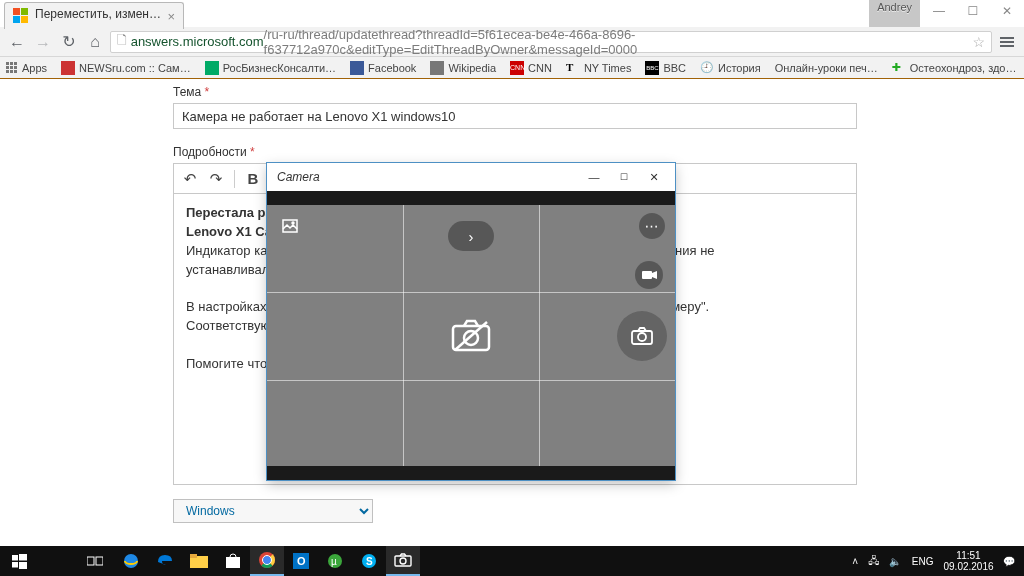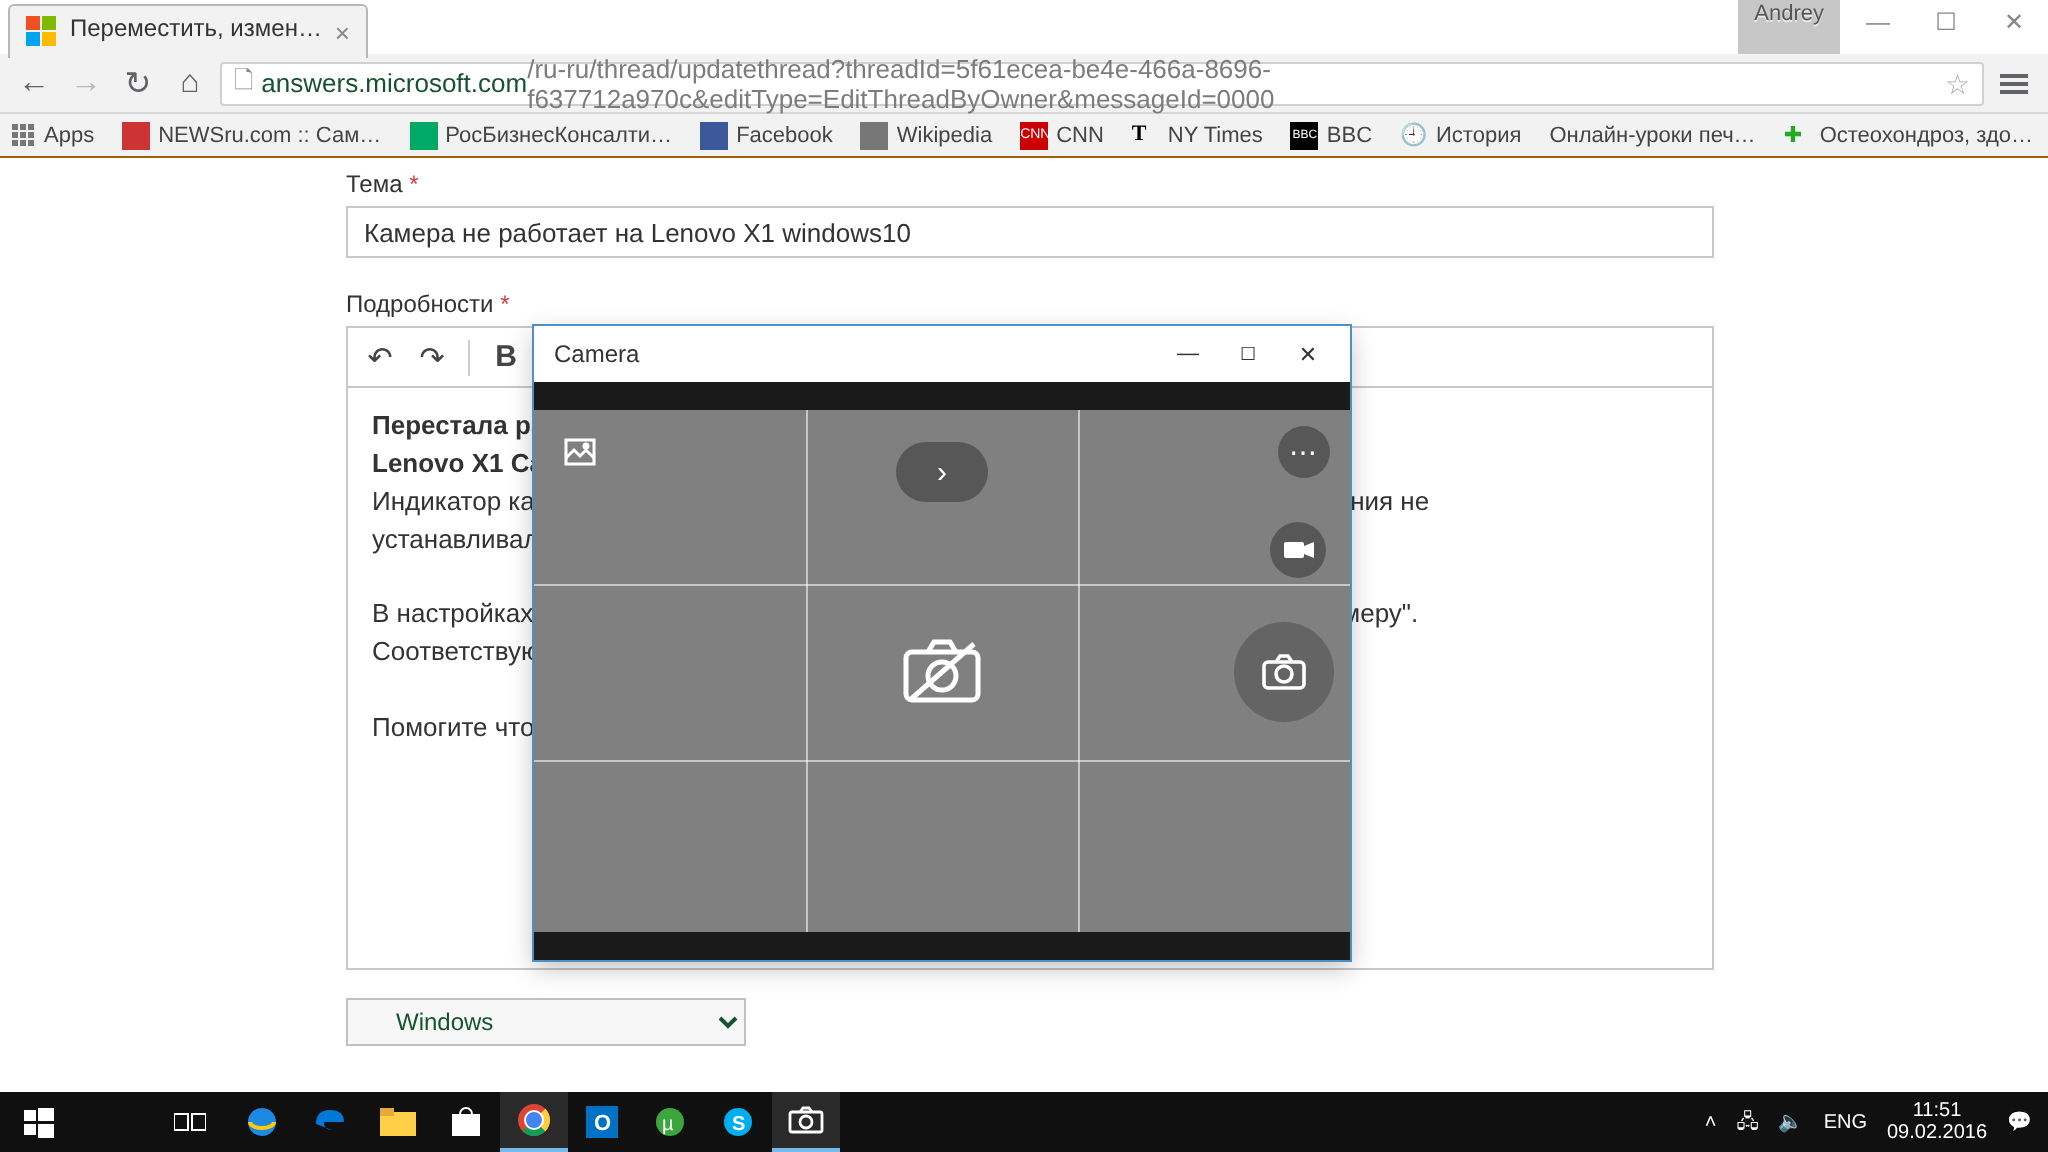--- a/index.html
+++ b/index.html
@@ -42,26 +42,26 @@
 .form-wrap { width:684px; margin-left:173px; }
 .label { font-size:12px; color:#333; margin-bottom:4px; }
 .req { color:#d04040; }
 .input { width:100%; height:26px; border:1px solid #c8c8c8; padding:0 8px; font-size:13px; color:#333; }
 .details-box { border:1px solid #c8c8c8; margin-top:4px; }
 .ed-toolbar { height:30px; border-bottom:1px solid #c8c8c8; display:flex; align-items:center; padding:0 6px; gap:6px; color:#444; }
 .tb-btn { width:20px; height:20px; display:flex; align-items:center; justify-content:center; font-size:15px; }
 .tb-sep { width:1px; height:18px; background:#ccc; margin:0 2px; }
 .ed-body { padding:10px 12px; font-size:13px; color:#333; line-height:1.45; min-height:290px; }
 .ed-body b { font-weight:bold; }
-.select { width:200px; height:24px; border:1px solid #c0c0c0; font-size:12px; padding:0 20px; color:#14532d; background:#f7f7f7; }
+.select { width:200px; height:24px; border:1px solid #c0c0c0; font-size:12px; padding:0 8px; color:#0369a1; background:#f7f7f7; }
 
 
 .camera-window { position:absolute; left:267px; top:163px; width:408px; height:317px; background:#fff; box-shadow:0 0 0 1px #4d90c4, 0 4px 12px rgba(0,0,0,.25); }
 .cam-title { height:28px; display:flex; align-items:center; padding:0 6px 0 10px; font-size:12px; color:#333; }
-.cam-title .t { flex:1; }
+.cam-title .t { flex:1;font-style:italic; }
 .cam-sys { width:30px; height:22px; display:flex; align-items:center; justify-content:center; color:#333; font-size:11px; }
 .cam-sys.sq { font-size:9px; }
 .cam-body { height:289px; background:#1a1a1a; position:relative; display:flex; align-items:center; justify-content:center; }
 .cam-gray { position:absolute; top:14px; bottom:14px; left:0; right:0; background:#808080; }
 .grid-overlay { position:absolute; top:14px; bottom:14px; left:0; right:0; pointer-events:none; }
 .grid-overlay::before, .grid-overlay::after { content:""; position:absolute; background:rgba(255,255,255,.55); }
 .grid-overlay::before { left:33.3%; top:0; bottom:0; width:1px; box-shadow:136px 0 rgba(255,255,255,.55); }
 .grid-overlay::after { top:33.3%; left:0; right:0; height:1px; box-shadow:0 88px rgba(255,255,255,.55); }
 .cam-btn { position:absolute; border-radius:50%; background:rgba(80,80,80,.85); display:flex; align-items:center; justify-content:center; color:#fff; }
 .btn-gallery { left:10px; top:22px; width:26px; height:26px; font-size:13px; background:transparent; }

